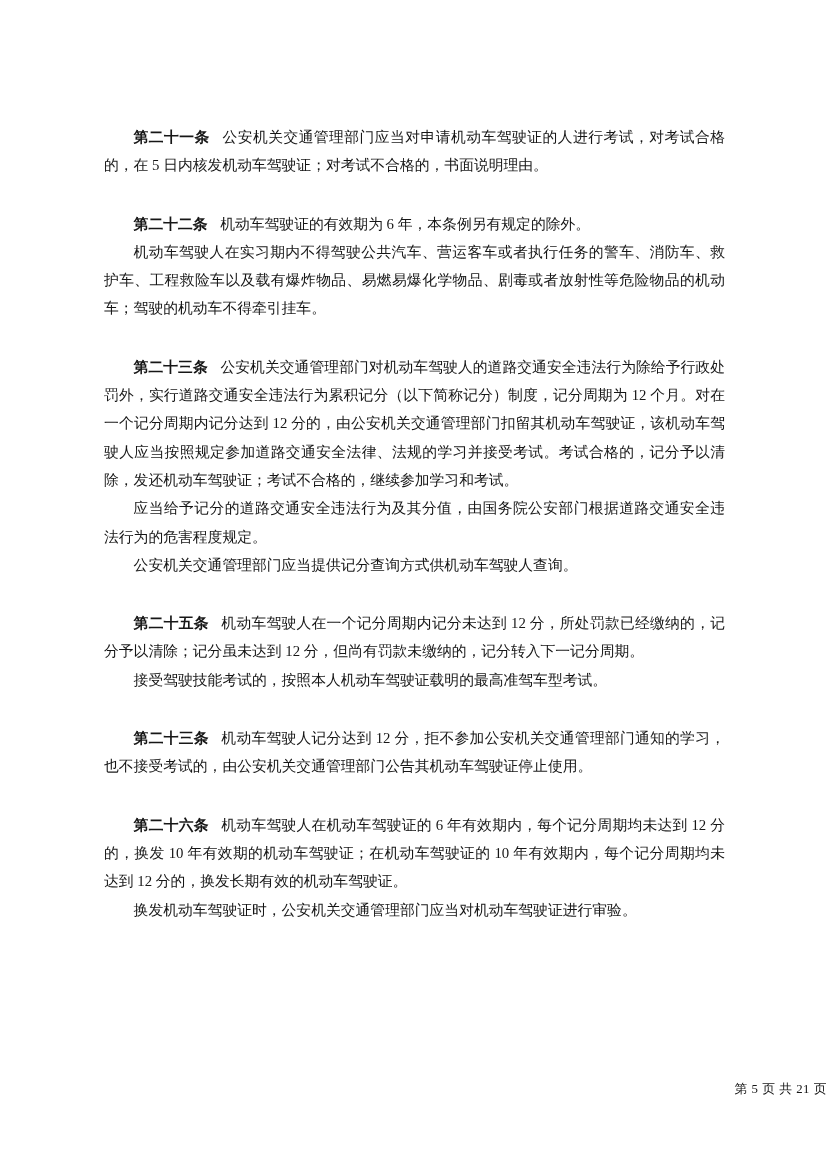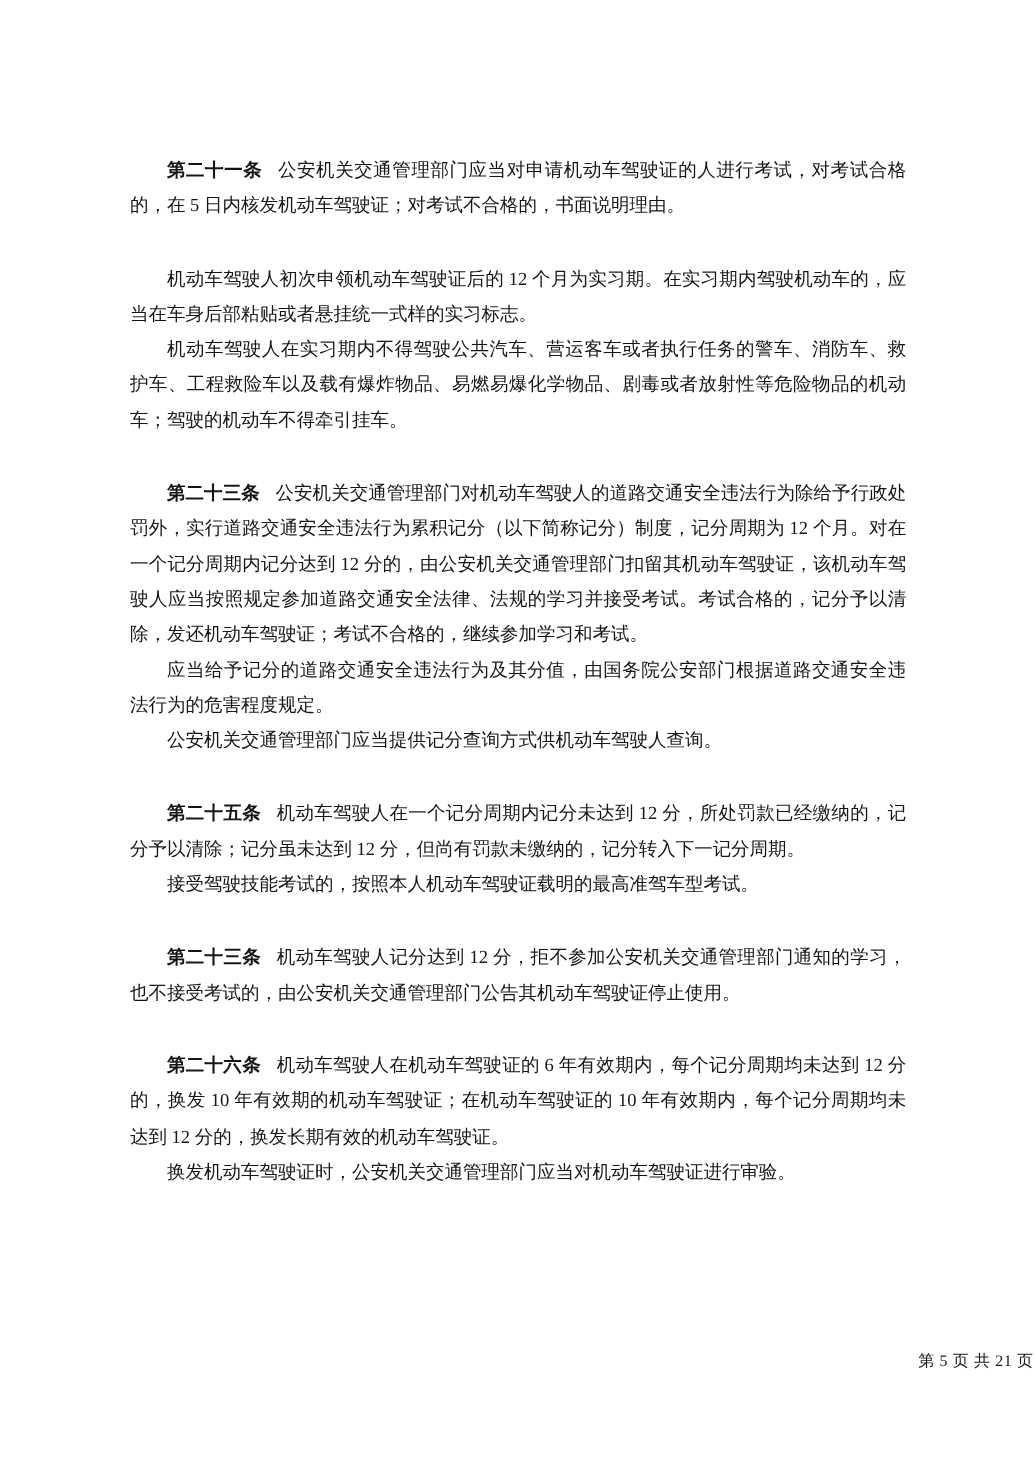--- a/index.html
+++ b/index.html
@@ -51,21 +51,21 @@
 </style>
 </head>
 <body>
 
 <div class="page">
   <div class="content">
       <section class="article">
         <p class="para"><span class="art-heading">第二十一条</span><span>公安机关交通管理部门应当对申请机动车驾驶证的人进行考试，对考试合格的，在 5 日内核发机动车驾驶证；对考试不合格的，书面说明理由。</span></p>
       </section>
       <section class="article">
-        <p class="para">机动车驾驶人初次申领机动车驾驶证后的 12 个月为实习期。在实习期内驾驶机动车的，应当在车身后部粘贴或者悬挂统一式样的实习标志。</p>
+        <p class="para"><span class="art-heading">第二十二条</span><span>机动车驾驶证的有效期为 6 年，本条例另有规定的除外。</span></p>
         <p class="para">机动车驾驶人在实习期内不得驾驶公共汽车、营运客车或者执行任务的警车、消防车、救护车、工程救险车以及载有爆炸物品、易燃易爆化学物品、剧毒或者放射性等危险物品的机动车；驾驶的机动车不得牵引挂车。</p>
       </section>
       <section class="article">
         <p class="para"><span class="art-heading">第二十三条</span><span>公安机关交通管理部门对机动车驾驶人的道路交通安全违法行为除给予行政处罚外，实行道路交通安全违法行为累积记分（以下简称记分）制度，记分周期为 12 个月。对在一个记分周期内记分达到 12 分的，由公安机关交通管理部门扣留其机动车驾驶证，该机动车驾驶人应当按照规定参加道路交通安全法律、法规的学习并接受考试。考试合格的，记分予以清除，发还机动车驾驶证；考试不合格的，继续参加学习和考试。</span></p>
         <p class="para">应当给予记分的道路交通安全违法行为及其分值，由国务院公安部门根据道路交通安全违法行为的危害程度规定。</p>
         <p class="para">公安机关交通管理部门应当提供记分查询方式供机动车驾驶人查询。</p>
       </section>
       <section class="article">
         <p class="para"><span class="art-heading">第二十五条</span><span>机动车驾驶人在一个记分周期内记分未达到 12 分，所处罚款已经缴纳的，记分予以清除；记分虽未达到 12 分，但尚有罚款未缴纳的，记分转入下一记分周期。</span></p>
         <p class="para">接受驾驶技能考试的，按照本人机动车驾驶证载明的最高准驾车型考试。</p>

